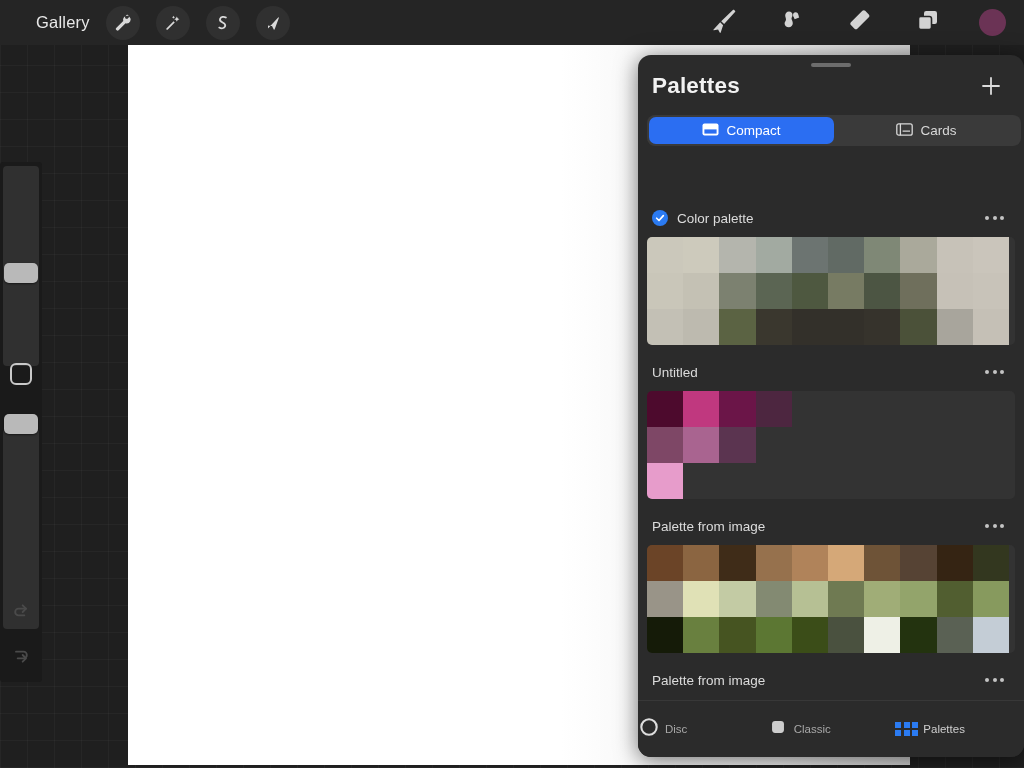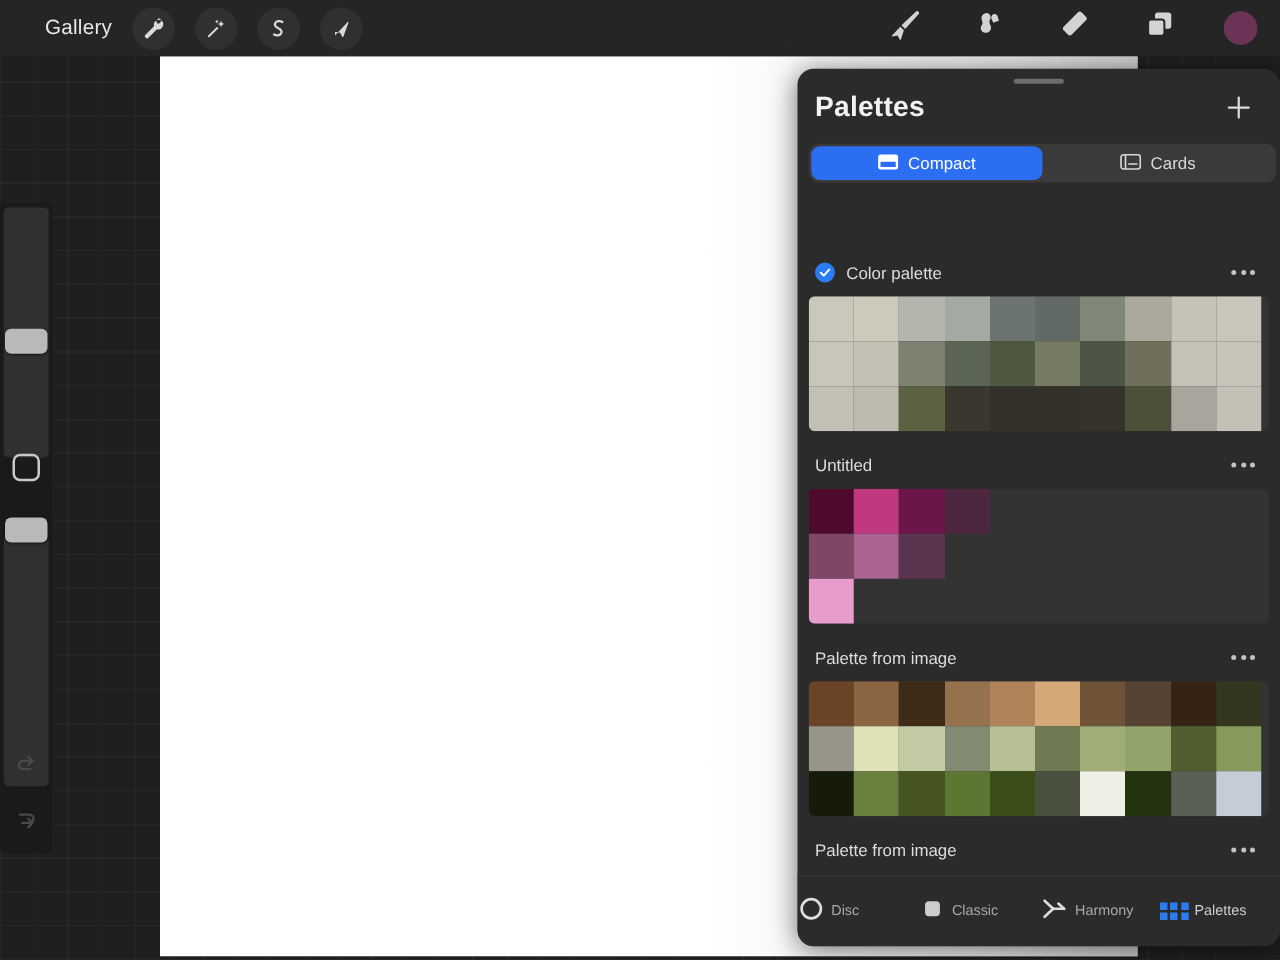--- a/index.html
+++ b/index.html
@@ -493,31 +493,20 @@
         <span class="tab-label">Disc</span>
       </div>
       <div class="tab">
         <span>
           <svg width="22" height="22" viewBox="0 0 24 24" fill="#cdcdcd">
               <rect x="5.5" y="5.5" width="13" height="13" rx="3.4"></rect>
             </svg>
         </span>
         <span class="tab-label">Classic</span>
       </div>
-      <div class="tab">
-        <span>
-          <svg width="24" height="22" viewBox="0 0 26 24" fill="none" stroke="#dddddd" stroke-width="2.3" stroke-linecap="round">
-            <path d="M5 5l7.5 7"></path>
-              <path d="M5 19l7.5-7"></path>
-              <path d="M12.5 12H22"></path>
-              <path d="M17 7.5L22 12"></path>
-          </svg>
-        </span>
-        <span class="tab-label">Harmony</span>
-      </div>
       <div class="tab active">
         <span class="dotgrid">
             <i></i>
             <i></i>
             <i></i>
             <i></i>
             <i></i>
             <i></i>
           </span>
         <span class="tab-label">Palettes</span>

